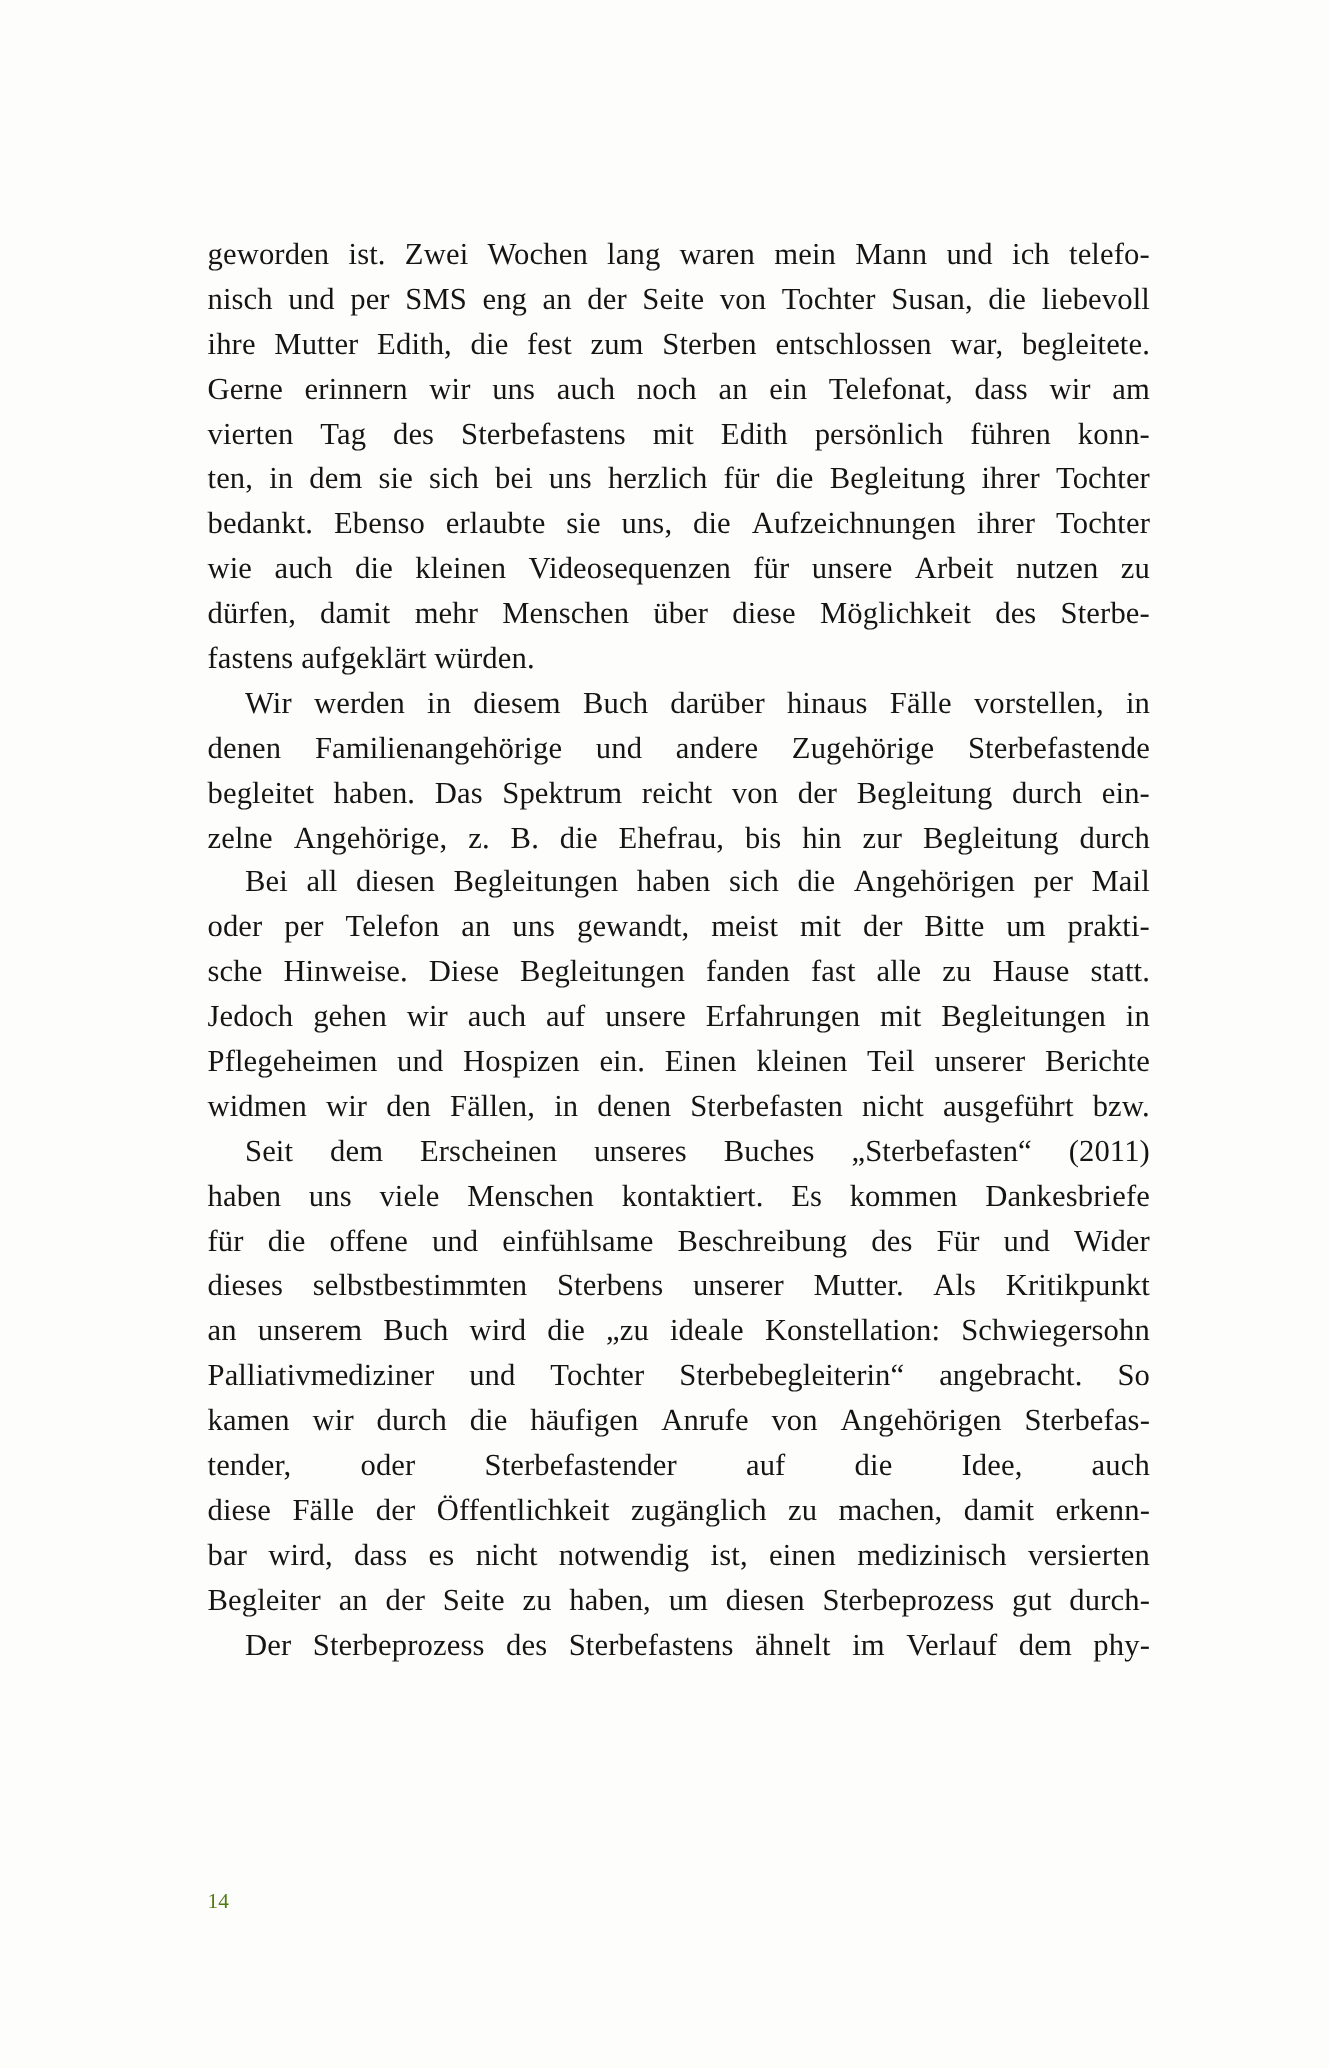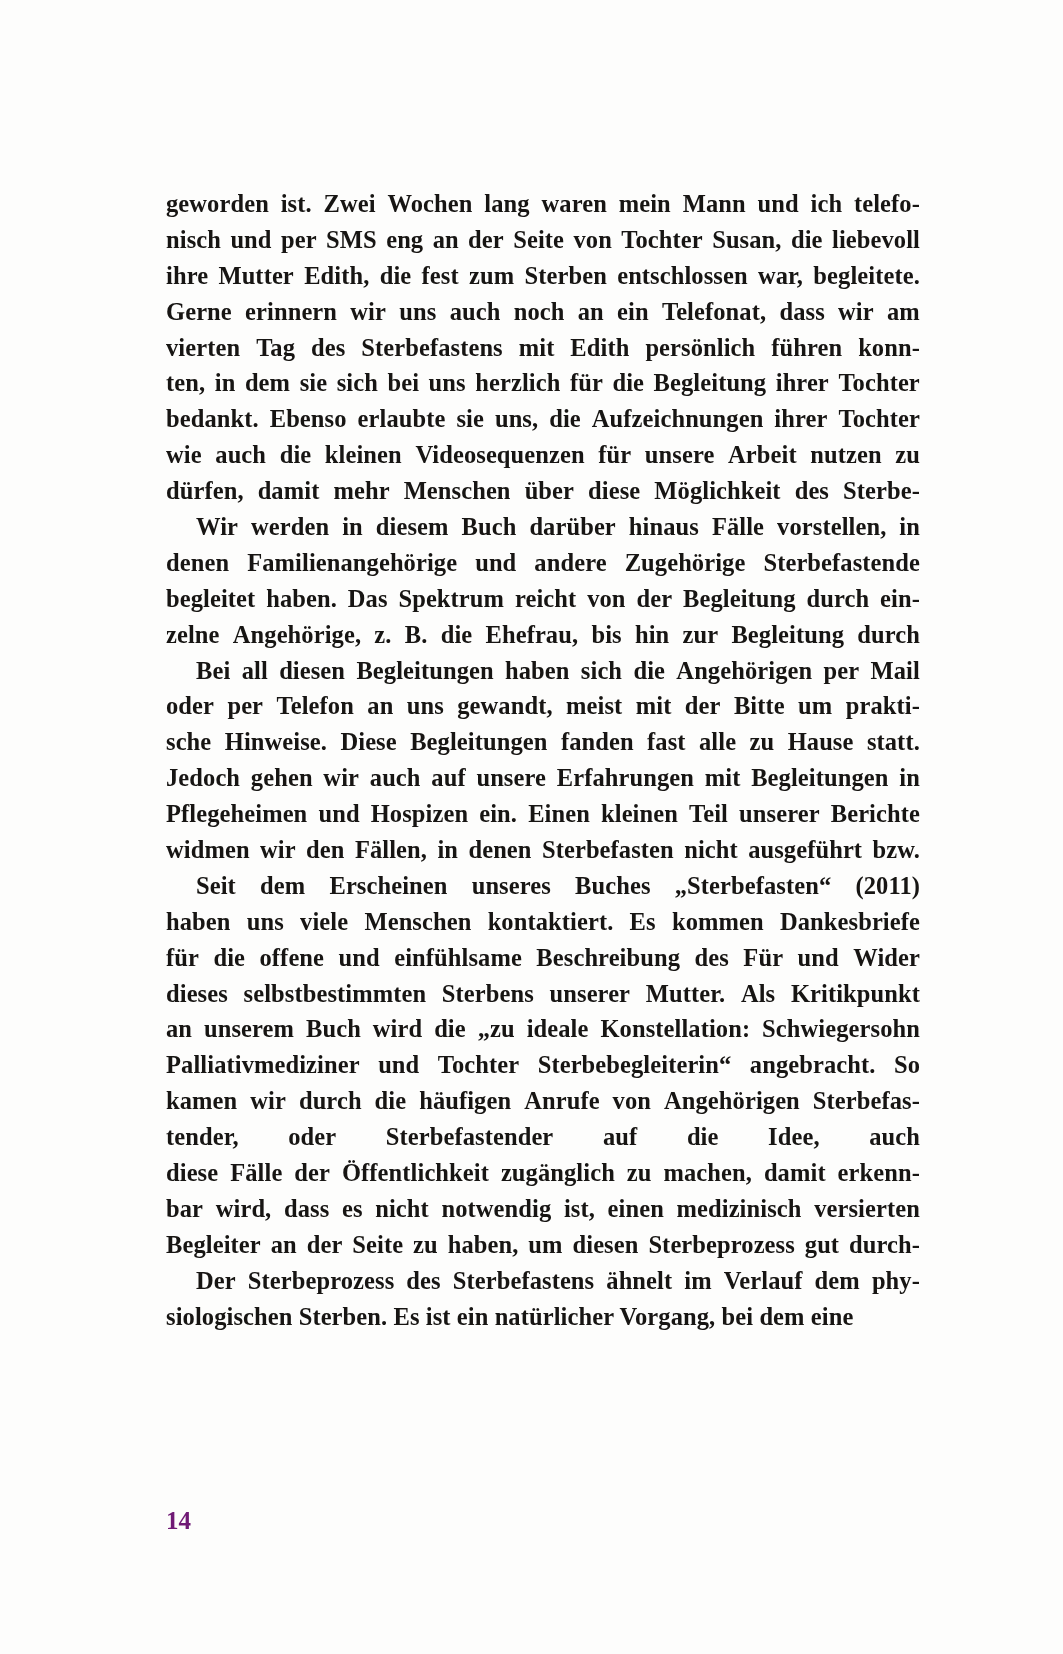--- a/index.html
+++ b/index.html
@@ -12,21 +12,20 @@
     height: 1654px;
     position: relative;
     overflow: hidden;
   }
   .page {
     position: absolute;
     inset: 0;
     background: #fdfdfc;
     font-family: "Liberation Serif", serif;
     color: #171513;
-    font-weight: bold;
   }
   .text-block {
     position: absolute;
     left: 166px;
     top: 186px;
     width: 754px;
     font-size: 24.5px;
     line-height: 35.9px;
     letter-spacing: 0.1px;
   }
@@ -46,23 +45,23 @@
     text-align: left;
     white-space: pre;
   }
   .line.indent {
     padding-left: 30px;
   }
   .page-number {
     position: absolute;
     left: 166px;
     top: 1503px;
-    font-size: 25px;
+    font-size: 17px;
     line-height: 36px;
-    color: #701a75;
+    color: #4d7c0f;
   }
 </style>
 </head>
 <body>
 
 <div class="page">
   <main class="text-block">
       <div class="line">
         <span>geworden</span>
         <span>ist.</span>
@@ -170,20 +169,21 @@
         <span>dürfen,</span>
         <span>damit</span>
         <span>mehr</span>
         <span>Menschen</span>
         <span>über</span>
         <span>diese</span>
         <span>Möglichkeit</span>
         <span>des</span>
         <span>Sterbe-</span>
       </div>
+      <div class="line last">fastens aufgeklärt würden.</div>
       <div class="line indent">
         <span>Wir</span>
         <span>werden</span>
         <span>in</span>
         <span>diesem</span>
         <span>Buch</span>
         <span>darüber</span>
         <span>hinaus</span>
         <span>Fälle</span>
         <span>vorstellen,</span>
@@ -414,16 +414,15 @@
         <span>Der</span>
         <span>Sterbeprozess</span>
         <span>des</span>
         <span>Sterbefastens</span>
         <span>ähnelt</span>
         <span>im</span>
         <span>Verlauf</span>
         <span>dem</span>
         <span>phy-</span>
       </div>
-      <div class="line last">siologischen Sterben. Es ist ein natürlicher Vorgang, bei dem eine</div>
     </main>
   <div class="page-number">14</div>
 </div>
 
 </body></html>

